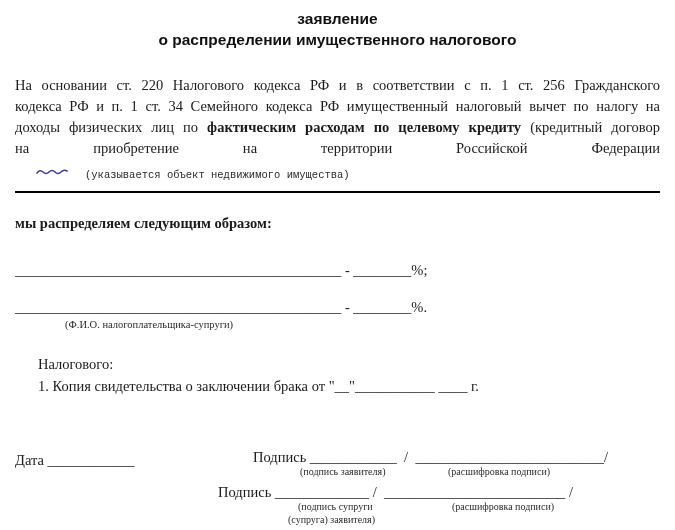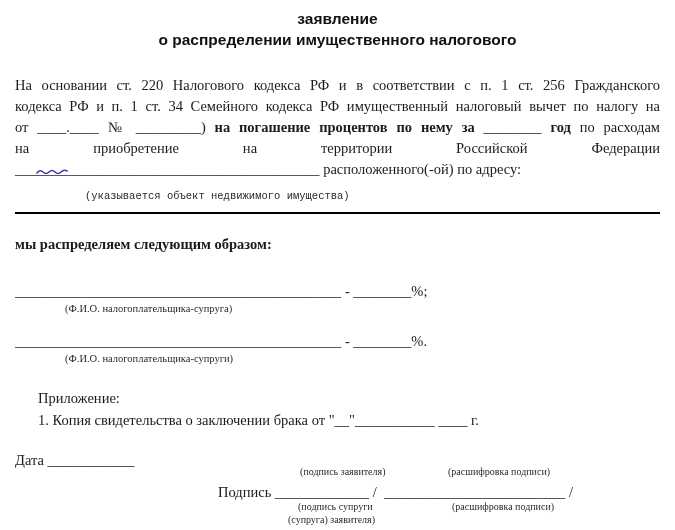--- a/index.html
+++ b/index.html
@@ -70,41 +70,40 @@
 <div class="page">
 
   <div class="title">
     <div>заявление</div>
     <div>о распределении имущественного налогового</div>
   </div>
 
   <div class="para">
     <div class="jline">На основании ст. 220 Налогового кодекса РФ и в соответствии с п. 1 ст. 256 Гражданского</div>
     <div class="jline">кодекса РФ и п. 1 ст. 34 Семейного кодекса РФ имущественный налоговый вычет по налогу на</div>
-    <div class="jline"><span>от ____.____ № _________) </span><b>на погашение процентов по нему за</b><span> ________ </span><b>год</b><span> по расходам</span></div>
+    <div class="jline"><span>доходы физических лиц по </span><b>фактическим расходам по целевому кредиту</b><span> (кредитный договор</span></div>
     <div class="jline">на приобретение на территории Российской Федерации</div>
-    <div class="lline"><span>__________________________________________</span><span> расположенного(-ой) по адресу:</span></div>
     <div class="obj-caption">(указывается объект недвижимого имущества)</div>
   </div>
 
   <div class="rule"></div>
 
   <div class="dist-heading">мы распределяем следующим образом:</div>
 
   <div class="fio-row"><span>_____________________________________________</span><span> - </span><span>________</span><span>%;</span></div>
-  <div class="fio-caption">(Ф.И.О. налогоплательщика-супруга)</div>
 
   <div class="fio-row2"><span>_____________________________________________</span><span> - </span><span>________</span><span>%.</span></div>
   <div class="fio-caption">(Ф.И.О. налогоплательщика-супруги)</div>
 
-  <div class="attach-heading">Приложение:</div>
+  <div class="attach-heading">Налогового:</div>
   <div class="attach-item">1. Копия свидетельства о заключении брака от "__"___________ ____ г.</div>
 
   <div class="abs" style="left:15px; top:450px;">Дата ____________</div>
 
+  <div class="abs" style="left:253px; top:447px;">Подпись ____________  /  __________________________/</div>
   <div class="sig-caption" style="left:280px; top:466px;">(подпись заявителя)</div>
   <div class="sig-caption" style="left:428px; top:466px;">(расшифровка подписи)</div>
 
   <div class="abs" style="left:218px; top:482px;">Подпись _____________ /  _________________________ /</div>
   <div class="sig-caption" style="left:278px; top:501px;">(подпись супруги</div>
   <div class="sig-caption" style="left:268px; top:514px;">(супруга) заявителя)</div>
   <div class="sig-caption" style="left:432px; top:501px;">(расшифровка подписи)</div>
 
   <svg class="squiggle" width="34" height="9" viewBox="0 0 34 9">
     <path d="M1,5 q3,-4 6,-1 t6,0 t6,0 t6,0 t6,-1" fill="none" stroke-width="1.6" stroke-linecap="round" stroke="#3b3bb0"></path>

